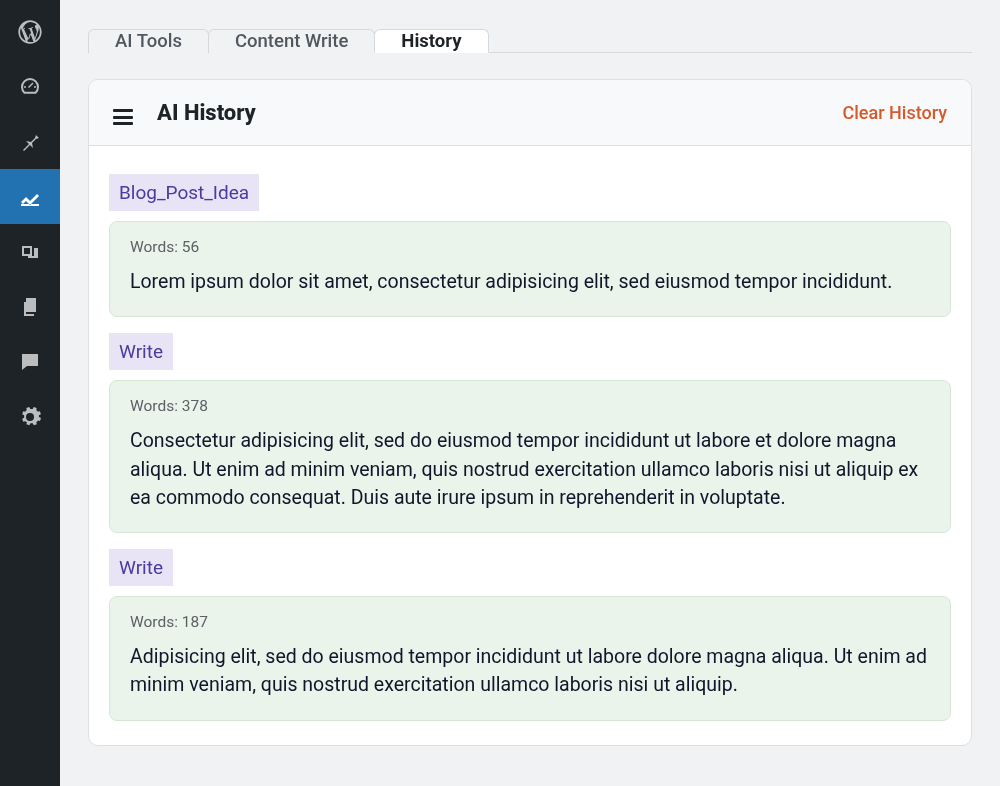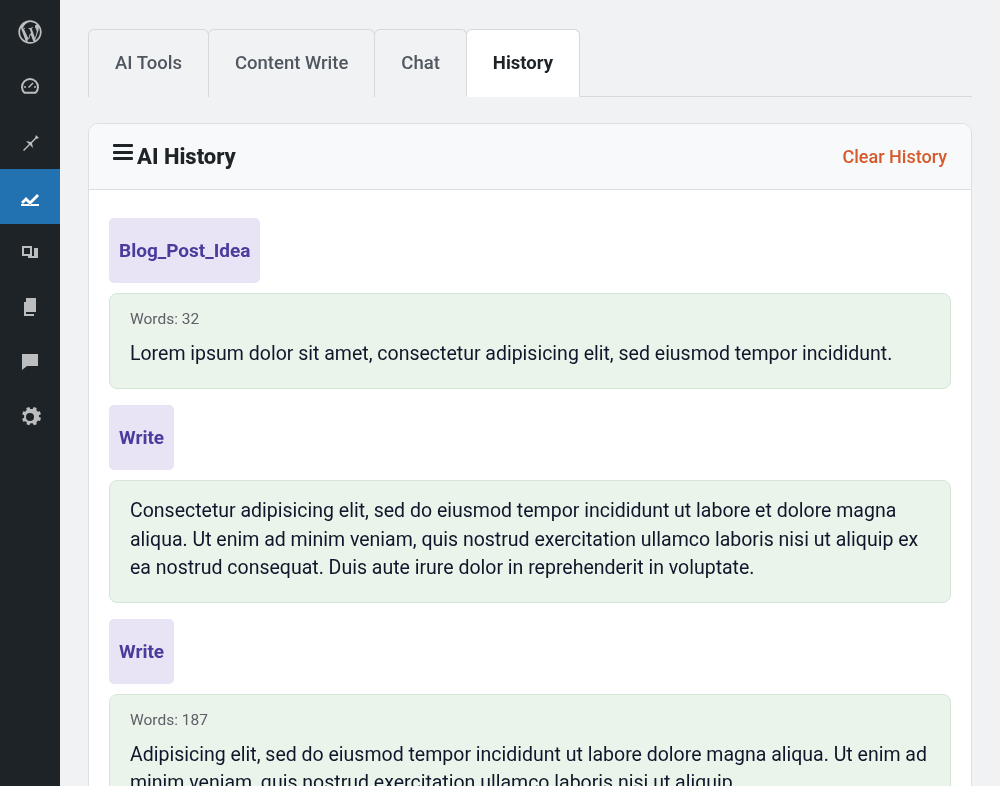--- a/index.html
+++ b/index.html
@@ -45,21 +45,21 @@
     height: 786px;
   }
 
   
   .tabs {
     display: flex;
     border-bottom: 1px solid #d6d9dc;
     margin-bottom: 0;
   }
   .tab {
-    padding: 22px 26px;
+    padding: 0 26px;
     font-size: 18.5px;
     color: #50575e;
     background: #f0f2f4;
     border: 1px solid #d6d9dc;
     border-bottom: none;
     margin-right: -1px;
     cursor: pointer;
     font-weight: 500;
     position: relative;
     top: 1px;
@@ -85,22 +85,22 @@
   .panel-header {
     display: flex;
     align-items: center;
     justify-content: space-between;
     padding: 20px 24px;
     border-bottom: 1px solid #dcdfe3;
     background: #f8f9fa;
   }
   .panel-title-wrap {
     display: flex;
-    align-items: flex-start;
-    gap: 4px;
+    align-items: flex-end;
+    gap: 24px;
   }
   .panel-title {
     font-size: 22px;
     font-weight: 800;
     color: #1d2327;
   }
   .hamburger { width: 20px; height: 16px; display:flex; flex-direction:column; justify-content:space-between;}
   .hamburger span { display:block; height:3px; background:#1d2327; border-radius:1px;}
   .clear-link {
     color: #d55a2b;
@@ -113,23 +113,23 @@
   .panel-body {
     padding: 12px 20px 24px 20px;
   }
 
   .history-item { margin-top: 16px; }
   .tag {
     display: inline-block;
     background: #e8e3f5;
     color: #4a3b9d;
     font-size: 19px;
-    font-weight: 700;
-    padding: 21px 10px;
-    border-radius: 5px;
+    font-weight: 400;
+    padding: 7px 10px;
+    border-radius: 0;
     margin-bottom: 10px;
     cursor: pointer;
   }
   .card {
     background: #eaf4eb;
     border: 1px solid #d5e6d7;
     border-radius: 8px;
     padding: 16px 20px 20px 20px;
   }
   .card-meta {
@@ -187,21 +187,20 @@
         <path d="M12 8a4 4 0 1 0 0 8 4 4 0 0 0 0-8zm9 4l2 1-1 3-2-.5a8 8 0 0 1-1.7 1.7l.5 2-3 1-1-2a8 8 0 0 1-2.4 0l-1 2-3-1 .5-2A8 8 0 0 1 7.2 16.2l-2 .5-1-3 2-1a8 8 0 0 1 0-2.4l-2-1 1-3 2 .5A8 8 0 0 1 8.8 5.1l-.5-2 3-1 1 2a8 8 0 0 1 2.4 0l1-2 3 1-.5 2a8 8 0 0 1 1.7 1.7l2-.5 1 3-2 1a8 8 0 0 1 0 2.4z"></path>
       </svg>
   </div>
 </div>
 
 <div class="main">
 
   <div class="tabs">
     <div class="tab">AI Tools</div>
     <div class="tab">Content Write</div>
-    <div class="tab">Chat</div>
     <div class="tab active">History</div>
   </div>
 
   <div class="panel">
     <div class="panel-header">
       <div class="panel-title-wrap">
         <div class="hamburger">
             <span></span>
             <span></span>
             <span></span>
@@ -209,29 +208,30 @@
         <div class="panel-title">AI History</div>
       </div>
       <div class="clear-link">Clear History</div>
     </div>
 
     <div class="panel-body">
 
       <div class="history-item">
         <span class="tag">Blog_Post_Idea</span>
         <div class="card">
-          <div class="card-meta">Words: 32</div>
+          <div class="card-meta">Words: 56</div>
           <div class="card-content">Lorem ipsum dolor sit amet, consectetur adipisicing elit, sed eiusmod tempor incididunt.</div>
         </div>
       </div>
 
       <div class="history-item">
         <span class="tag">Write</span>
         <div class="card">
-          <div class="card-content">Consectetur adipisicing elit, sed do eiusmod tempor incididunt ut labore et dolore magna aliqua. Ut enim ad minim veniam, quis nostrud exercitation ullamco laboris nisi ut aliquip ex ea nostrud consequat. Duis aute irure dolor in reprehenderit in voluptate.</div>
+          <div class="card-meta">Words: 378</div>
+          <div class="card-content">Consectetur adipisicing elit, sed do eiusmod tempor incididunt ut labore et dolore magna aliqua. Ut enim ad minim veniam, quis nostrud exercitation ullamco laboris nisi ut aliquip ex ea commodo consequat. Duis aute irure ipsum in reprehenderit in voluptate.</div>
         </div>
       </div>
 
       <div class="history-item">
         <span class="tag">Write</span>
         <div class="card">
           <div class="card-meta">Words: 187</div>
           <div class="card-content">Adipisicing elit, sed do eiusmod tempor incididunt ut labore dolore magna aliqua. Ut enim ad minim veniam, quis nostrud exercitation ullamco laboris nisi ut aliquip.</div>
         </div>
       </div>

